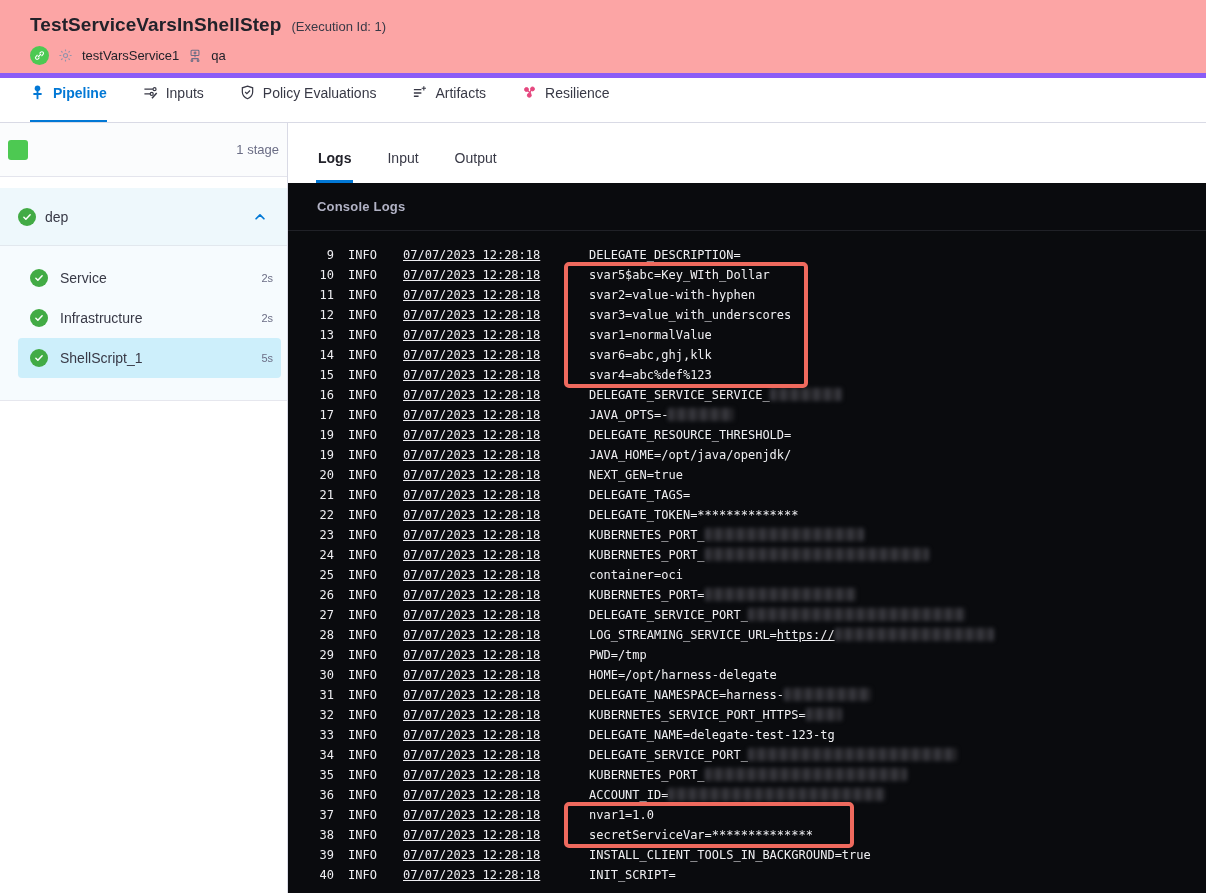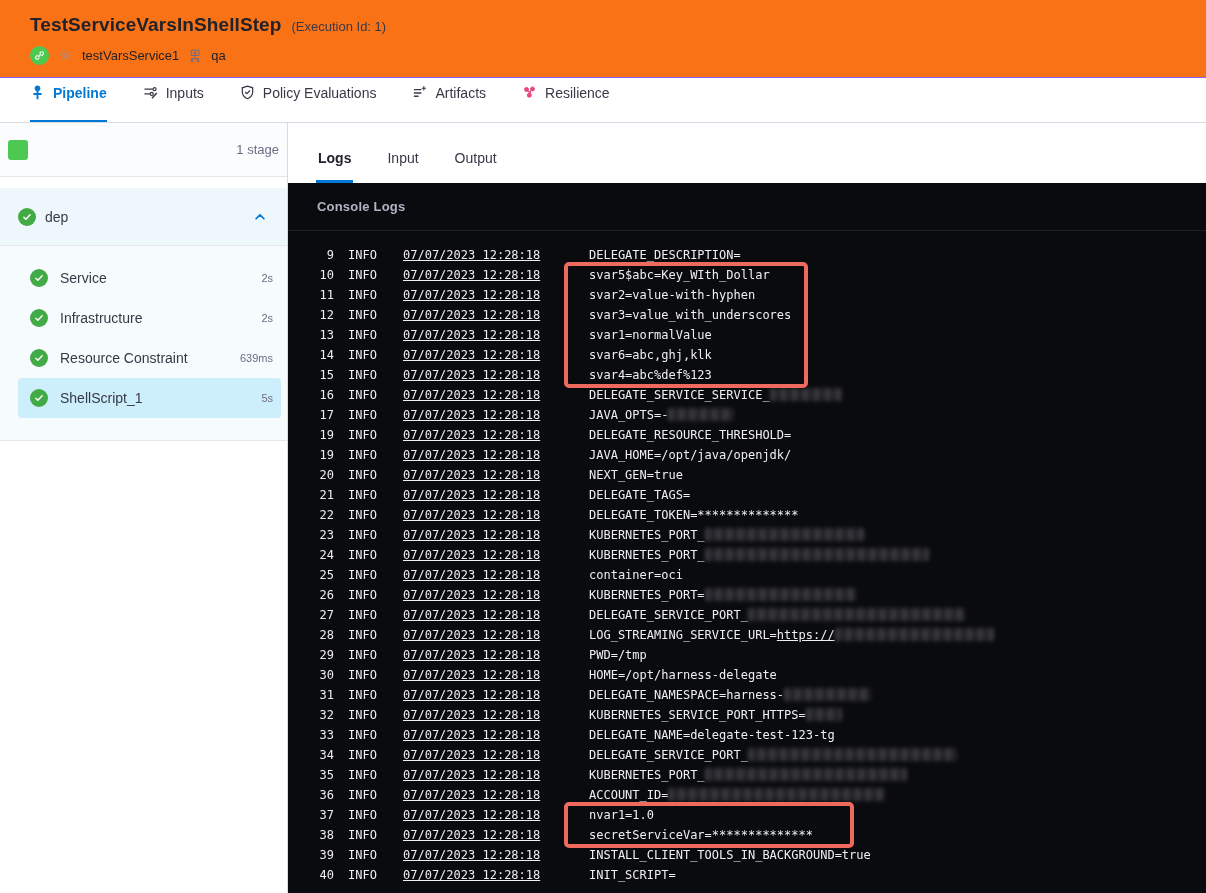--- a/index.html
+++ b/index.html
@@ -1,20 +1,20 @@
 <!DOCTYPE html>
 <html><head>
 <meta charset="utf-8">
 <style>
   * { box-sizing: border-box; margin: 0; padding: 0; }
   html,body { width:1206px; height:893px; overflow:hidden; background:#fff;
     font-family:"Liberation Sans", sans-serif; }
 
   
-  .topbar { height:78px; background:#f97316; border-bottom:1px solid #8b5cf6; padding:14px 0 0 30px; }
+  .topbar { height:78px; background:#fca5a5; border-bottom:5px solid #8b5cf6; padding:14px 0 0 30px; }
   .title-row { display:flex; align-items:baseline; gap:10px; }
   .page-title { font-size:19px; font-weight:700; color:#22222a; letter-spacing:.1px; }
   .exec-id { font-size:13px; color:#383946; }
   .meta-row { display:flex; align-items:center; gap:9px; margin-top:10px; }
   .svc-circle { width:19px; height:19px; border-radius:50%; background:#4dc952; display:inline-flex;
     align-items:center; justify-content:center; }
   .meta-ic { display:inline-flex; align-items:center; }
   .svc-name, .env-name { font-size:13px; color:#22222a; }
 
   
@@ -187,29 +187,20 @@
           <span class="dur">2s</span>
         </div>
         <div class="step">
           <span class="check">
             <svg viewBox="0 0 16 16" width="10" height="10" fill="none" stroke="#fff" stroke-width="2.4" stroke-linecap="round" stroke-linejoin="round">
               <path d="M3 8.5l3.2 3L13 4.5"></path>
             </svg>
           </span>
           <span class="step-label">Infrastructure</span>
           <span class="dur">2s</span>
-        </div>
-        <div class="step">
-          <span class="check">
-            <svg viewBox="0 0 16 16" width="10" height="10" fill="none" stroke="#fff" stroke-width="2.4" stroke-linecap="round" stroke-linejoin="round">
-              <path d="M3 8.5l3.2 3L13 4.5"></path>
-            </svg>
-          </span>
-          <span class="step-label">Resource Constraint</span>
-          <span class="dur">639ms</span>
         </div>
         <div class="step selected">
           <span class="check">
             <svg viewBox="0 0 16 16" width="10" height="10" fill="none" stroke="#fff" stroke-width="2.4" stroke-linecap="round" stroke-linejoin="round">
               <path d="M3 8.5l3.2 3L13 4.5"></path>
             </svg>
           </span>
           <span class="step-label">ShellScript_1</span>
           <span class="dur">5s</span>
         </div>

